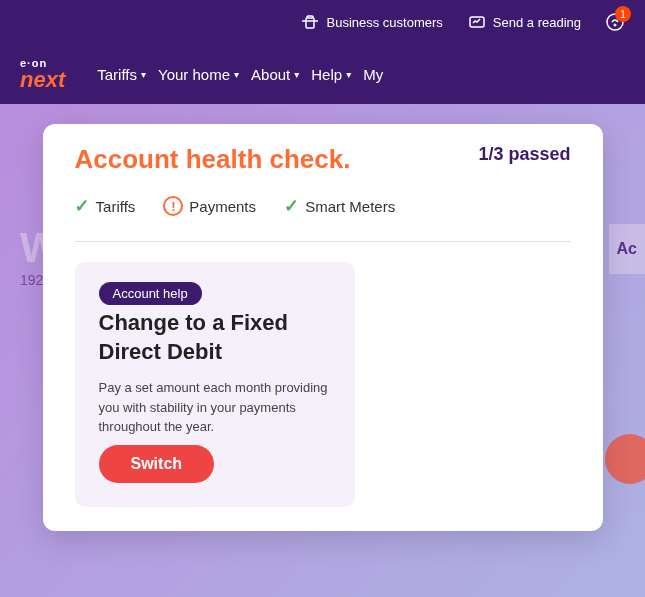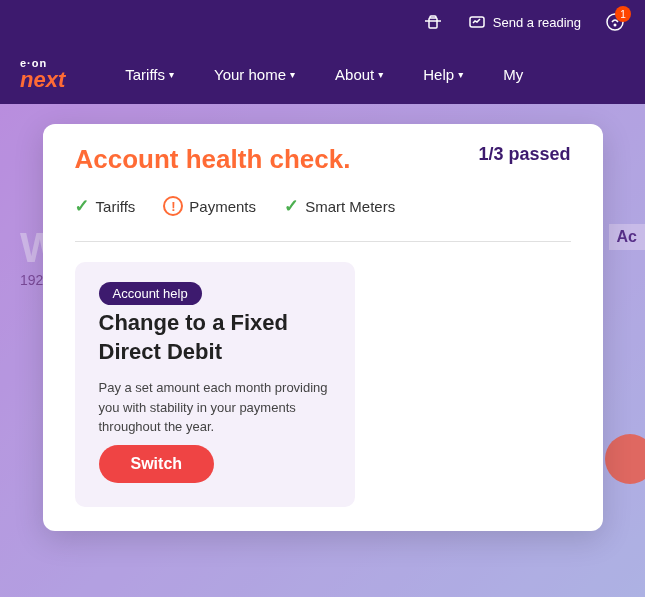--- a/index.html
+++ b/index.html
@@ -57,21 +57,21 @@
       justify-content: center;
     }
 
     
     .main-nav {
       background-color: #3d1a6e;
       height: 60px;
       display: flex;
       align-items: center;
       padding: 0 20px;
-      gap: 40px;
+      gap: 12px;
     }
     .logo {
       display: flex;
       flex-direction: column;
       line-height: 1;
       margin-right: 20px;
     }
     .logo-eon {
       color: white;
       font-size: 11px;
@@ -129,21 +129,21 @@
 
     
     .right-acc-label {
       position: absolute;
       top: 120px;
       right: 0;
       font-size: 16px;
       font-weight: bold;
       color: #3d1a6e;
       background: rgba(255,255,255,0.5);
-      padding: 4px 8px;
+      padding: 16px 8px;
       z-index: 1;
     }
 
     
     .orange-circle {
       position: absolute;
       right: -10px;
       top: 330px;
       width: 50px;
       height: 50px;
@@ -281,20 +281,21 @@
 
 <div class="top-nav">
   <div class="top-nav-item">
     <span class="top-nav-icon">
       <svg width="18" height="16" viewBox="0 0 18 16" fill="none">
         <rect x="5" y="4" width="8" height="10" rx="1" stroke="white" stroke-width="1.5" fill="none"></rect>
         <path d="M6 4V3a1 1 0 011-1h4a1 1 0 011 1v1" stroke="white" stroke-width="1.5" fill="none"></path>
         <line x1="1" y1="7" x2="17" y2="7" stroke="white" stroke-width="1.5"></line>
       </svg>
     </span>
+    <span>Business customers</span>
   </div>
   <div class="top-nav-item">
     <span class="top-nav-icon">
       <svg width="18" height="16" viewBox="0 0 18 16" fill="none">
         <rect x="2" y="3" width="14" height="10" rx="2" stroke="white" stroke-width="1.5" fill="none"></rect>
         <path d="M5 9 L7 7 L9 8 L12 5" stroke="white" stroke-width="1.5" fill="none"></path>
       </svg>
     </span>
     <span>Send a reading</span>
   </div>

